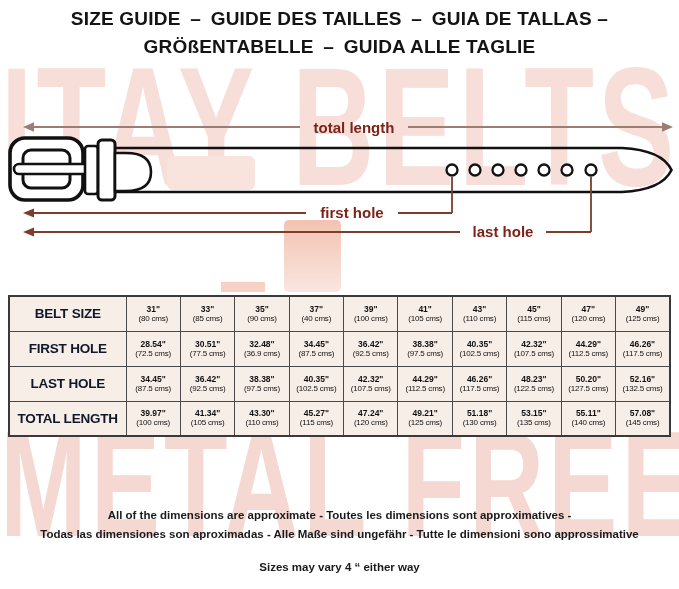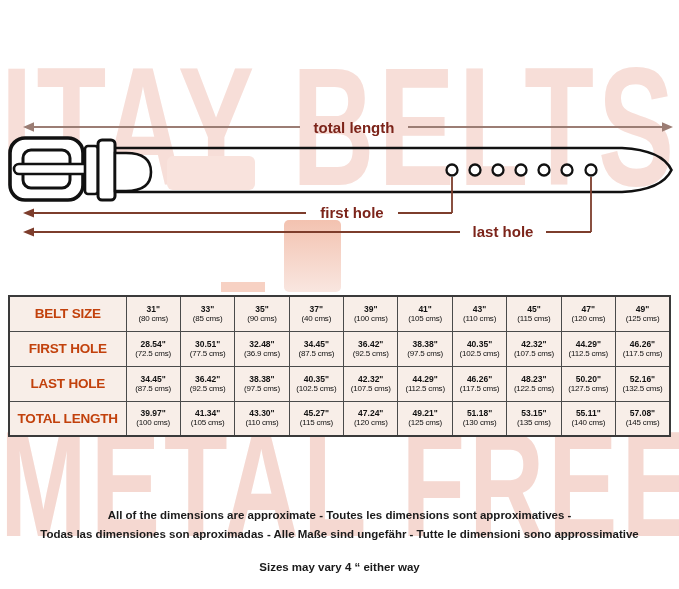--- a/index.html
+++ b/index.html
@@ -42,21 +42,21 @@
   .size-table {
     position:absolute; top:295px; left:8px; width:663px; height:142px; z-index:2;
     border-collapse:collapse; table-layout:fixed; background:#f8eee8;
     border:2px solid #3a3a3a;
   }
   .size-table th, .size-table td {
     border:1px solid #4a4a4a; text-align:center; vertical-align:middle;
     height:35px; padding:0;
   }
   .size-table th {
-    width:117px; font-size:13.5px; font-weight:700; color:#c2410c; letter-spacing:-0.2px;
+    width:117px; font-size:13.5px; font-weight:700; color:#0f172a; letter-spacing:-0.2px;
   }
   .size-table .v1 { font-size:8.5px; font-weight:700; color:#111; line-height:10px; }
   .size-table .v2 { font-size:8px;  font-weight:400; color:#111; line-height:10px; letter-spacing:-0.2px; }
   
   .footer {
     position:absolute; top:506px; left:0; width:679px; z-index:2;
     text-align:center; font-weight:700; font-size:11.5px; line-height:19px; color:#1a1a1a;
   }
   .footer .vary { margin-top:14px; }
 </style>
@@ -66,20 +66,24 @@
 <div class="page">
 
   <div class="wm-layer">
     <div class="wm-top">ITAY BELTS</div>
     <div class="wm-blob-a"></div>
     <div class="wm-blob-b"></div>
     <div class="wm-blob-c"></div>
     <div class="wm-bottom">METAL FREE</div>
   </div>
 
+  <div class="title">
+    <div>SIZE GUIDE – GUIDE DES TAILLES – GUIA DE TALLAS –</div>
+    <div>GRÖßENTABELLE – GUIDA ALLE TAGLIE</div>
+  </div>
 
   <div class="diagram">
     <svg width="679" height="180" viewBox="0 0 679 180">
 
       <g stroke="#9b7d74" stroke-width="2">
         <line x1="27" y1="17" x2="300" y2="17"></line>
         <line x1="408" y1="17" x2="664" y2="17"></line>
       </g>
       <polygon points="23,17 34,12.2 34,21.8" fill="#9b7d74"></polygon>
       <polygon points="673,17 662,12.2 662,21.8" fill="#9b7d74"></polygon>

